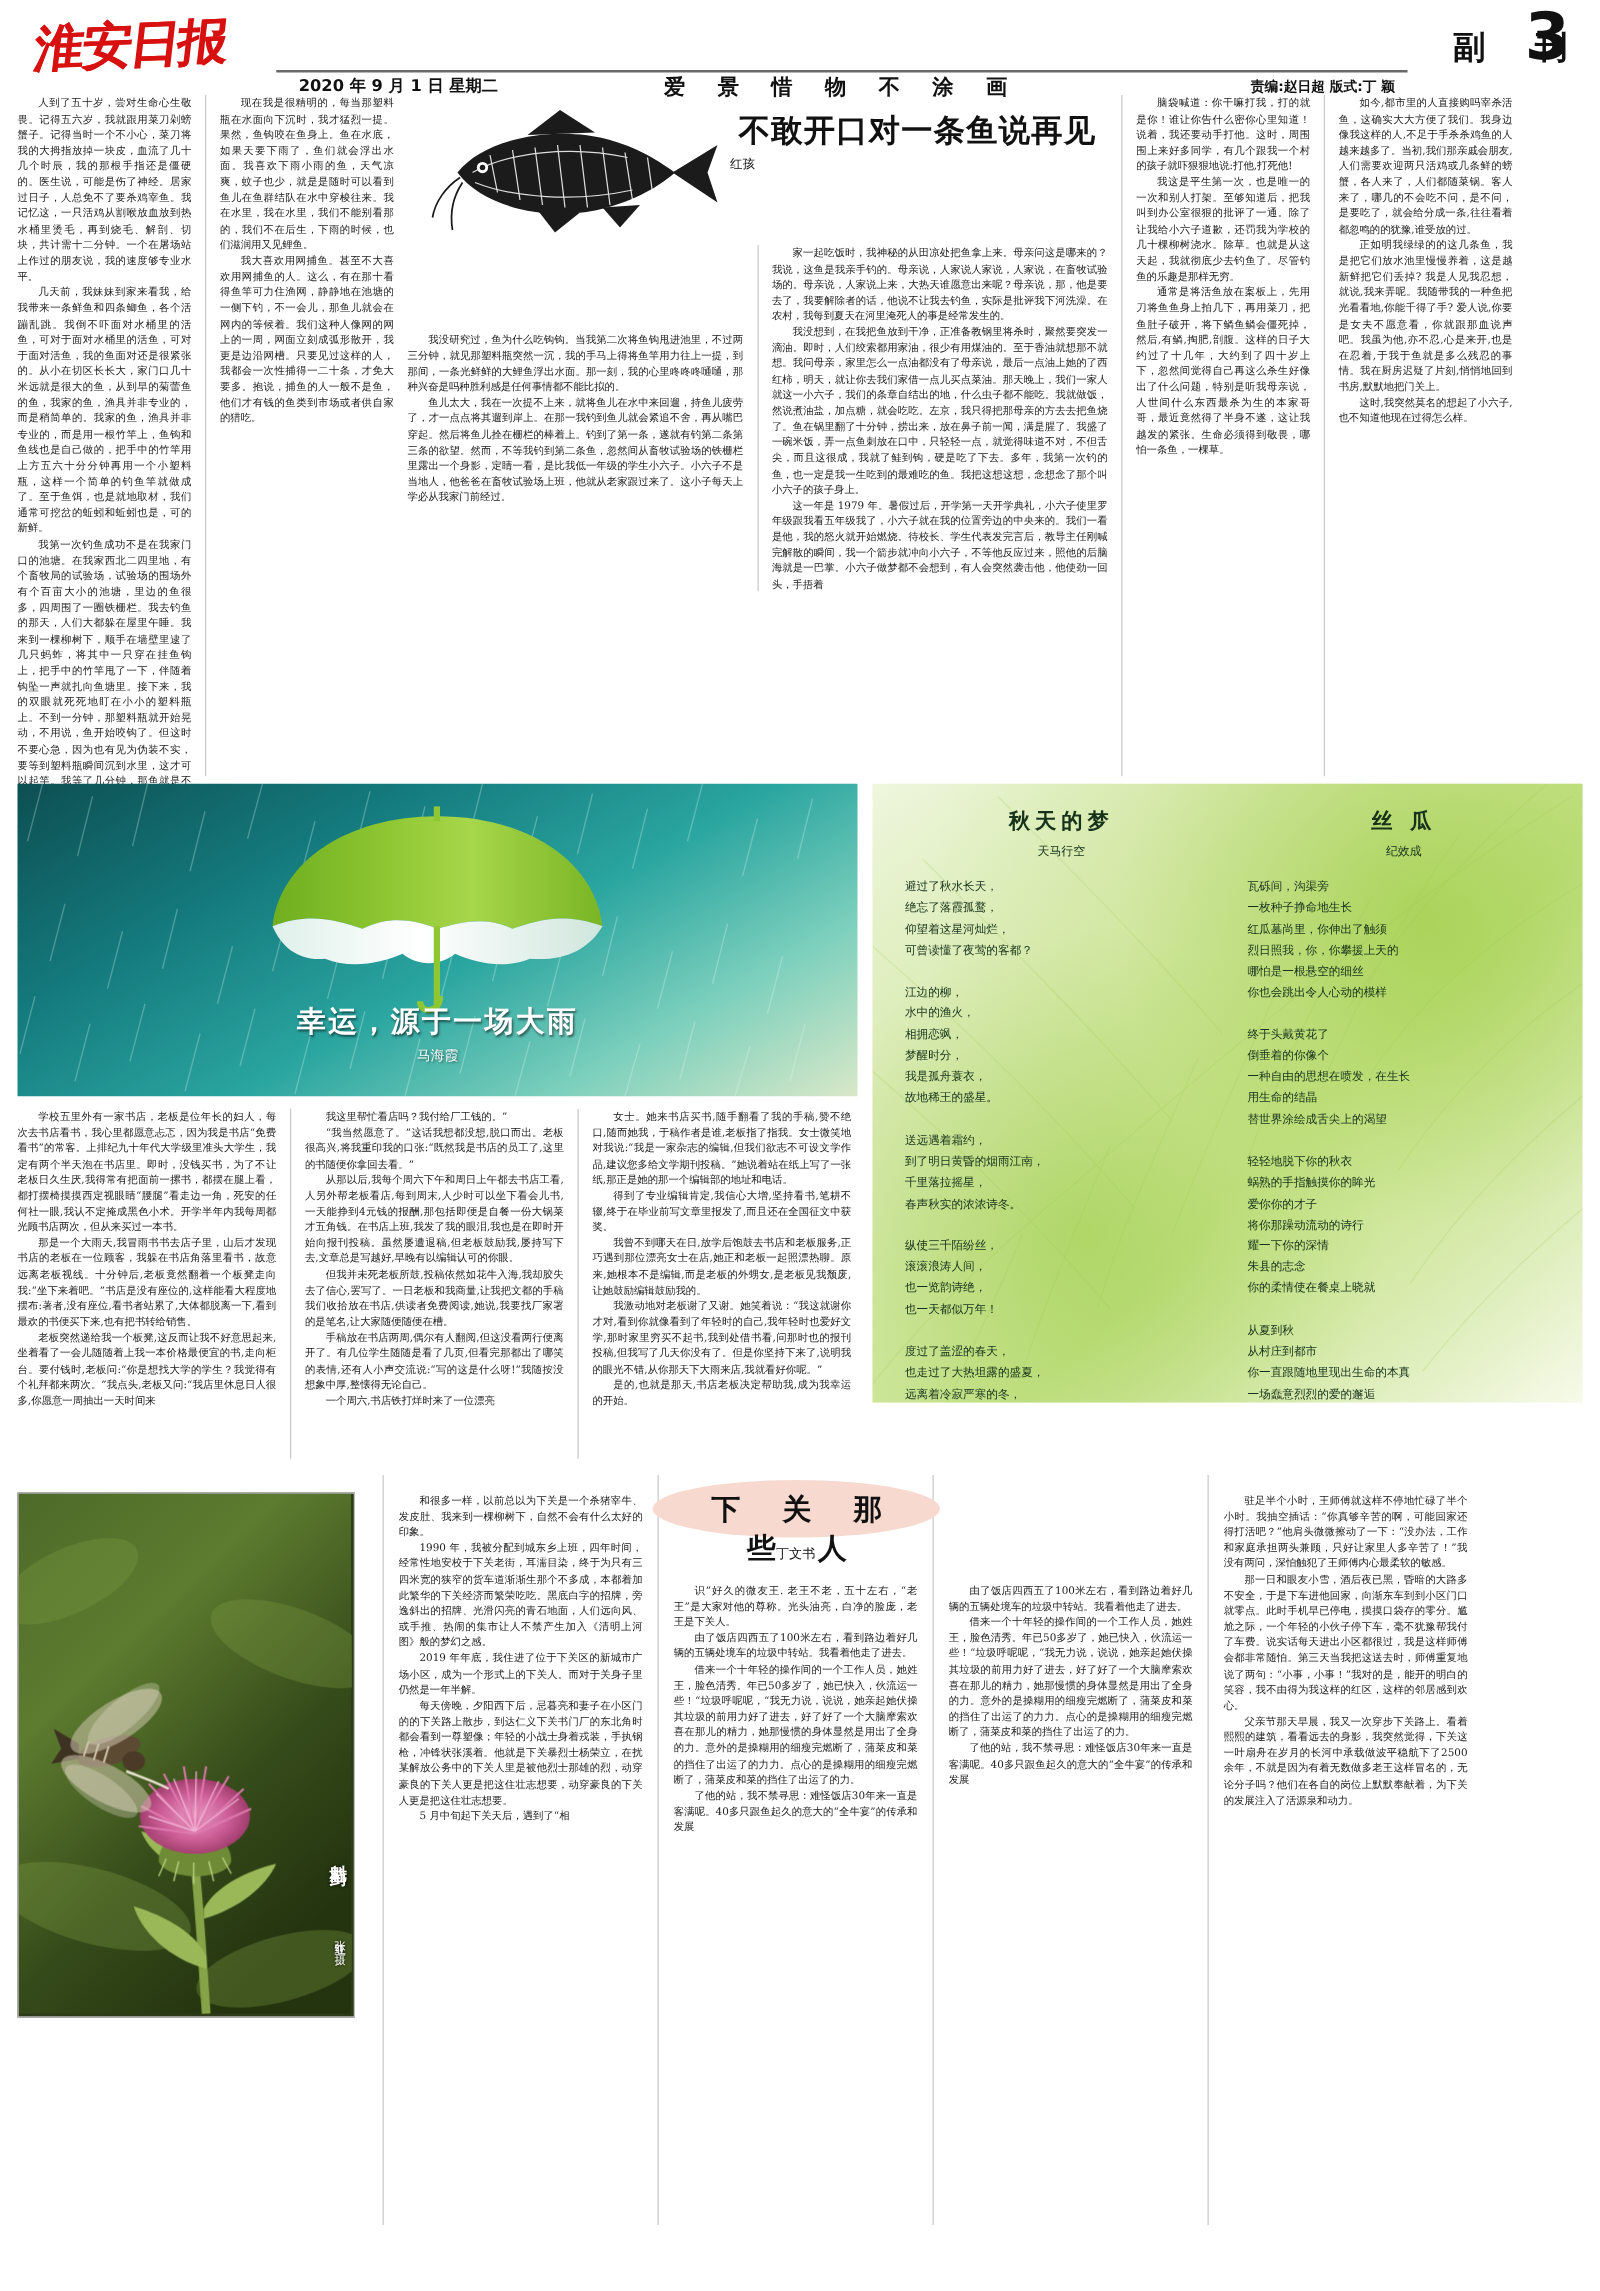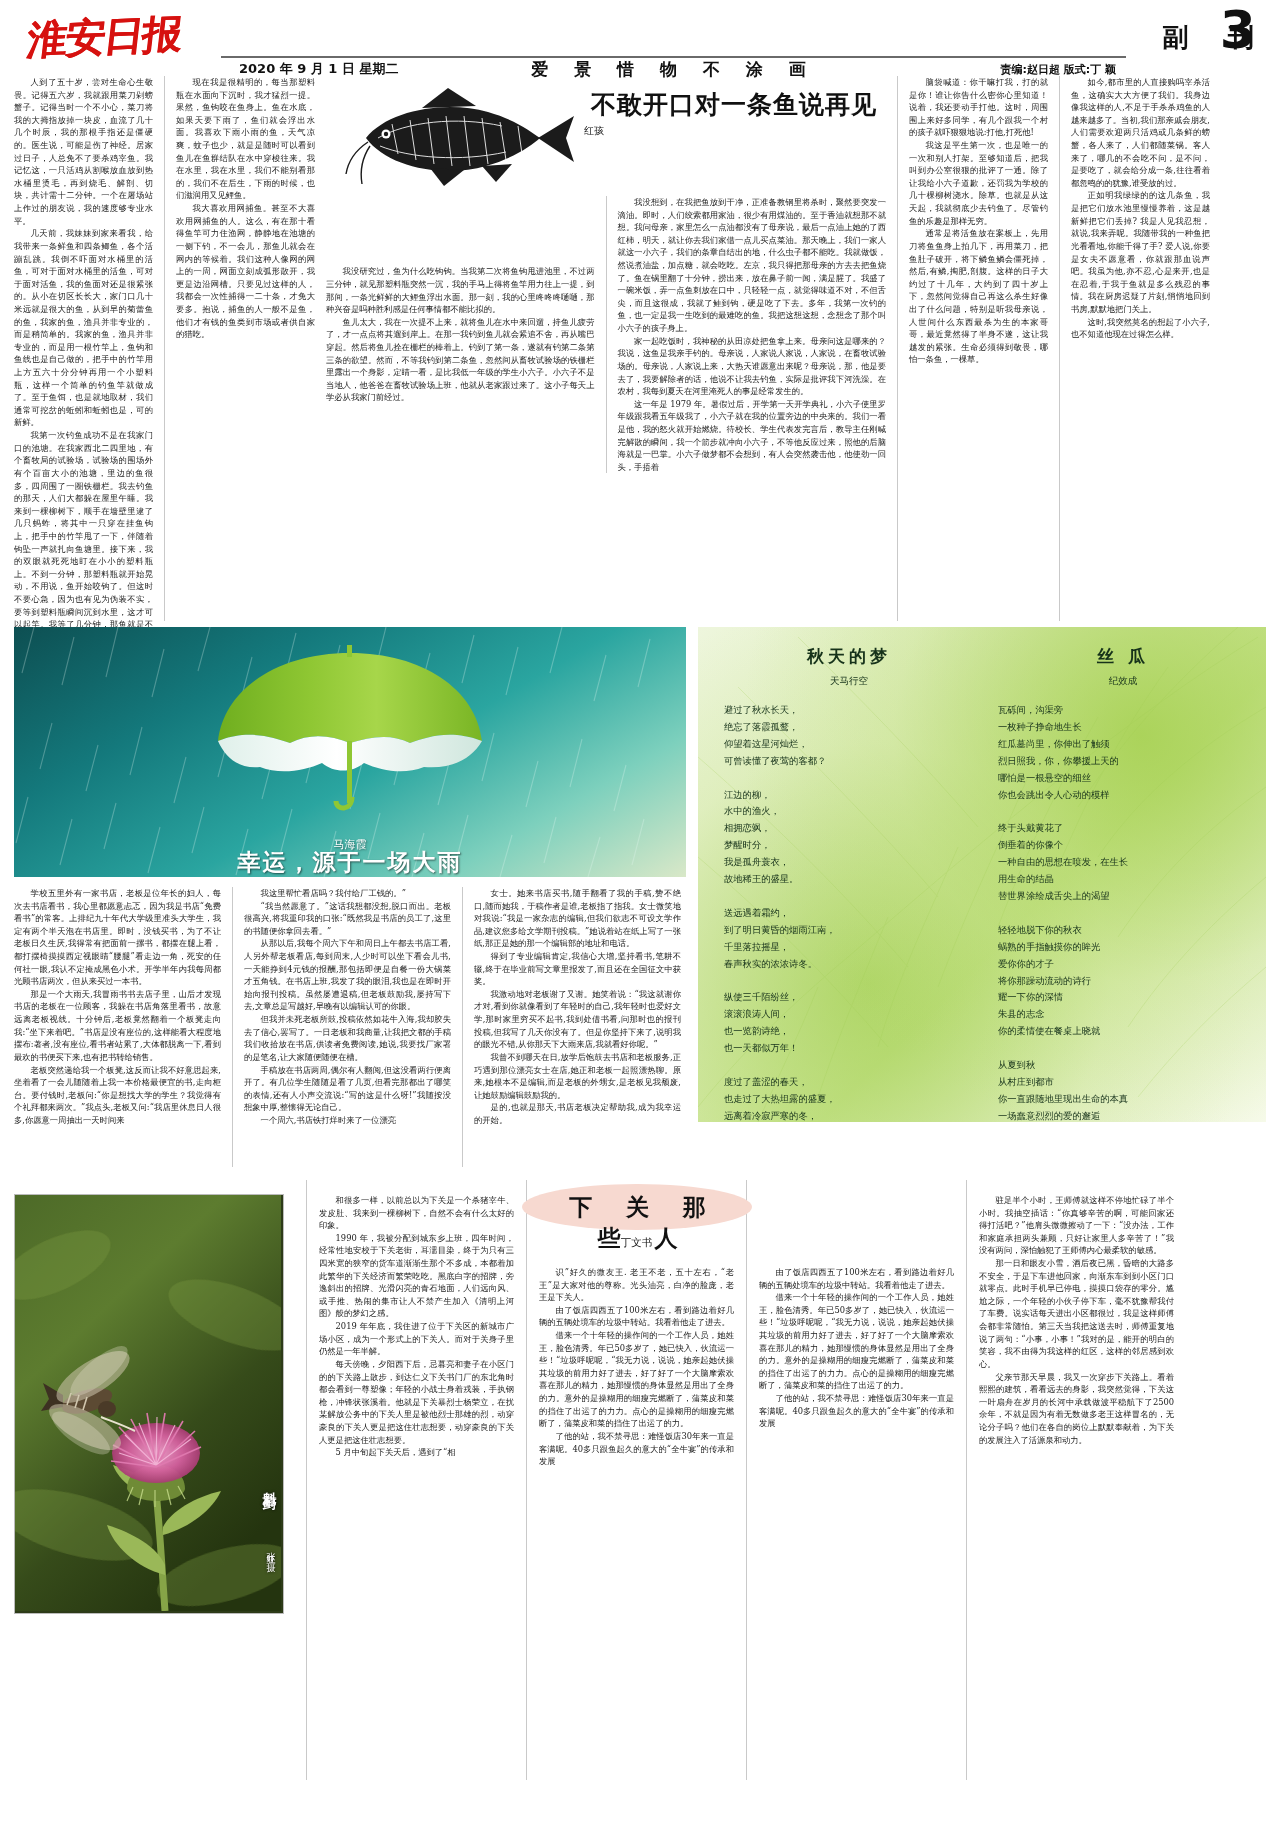--- a/index.html
+++ b/index.html
@@ -69,21 +69,21 @@
   .rain-ad{
     position:relative;width:100%;height:250px;overflow:hidden;
     background:linear-gradient(150deg,#0d4f52 0%,#14797c 28%,#2aa5a0 55%,#7dd0bd 78%,#d9e8c8 100%);
   }
   .rain-ad .drops{position:absolute;inset:0;opacity:.55;}
   .umbrella-wrap{position:absolute;left:50%;top:18px;transform:translateX(-50%);}
   .ad-title{
     position:absolute;left:0;right:0;top:175px;text-align:center;
     font-size:23px;font-weight:bold;color:#fff;
     font-family:Liberation Serif, serif;
-    text-shadow:1px 1px 2px rgba(0,0,0,.55);letter-spacing:2px;margin-top:45px;
+    text-shadow:1px 1px 2px rgba(0,0,0,.55);letter-spacing:2px;
   }
   .ad-author{
     position:absolute;left:0;right:0;top:210px;text-align:center;
     font-size:11px;color:#fff;font-family:"DejaVu Serif",serif;
     text-shadow:1px 1px 2px rgba(0,0,0,.5);
   }
 
   
   .poem-panel{
     position:relative;width:100%;height:495px;overflow:hidden;
@@ -195,22 +195,22 @@
           <div class="headline1">不敢开口对一条鱼说再见</div>
           <div class="byline1">红孩</div>
         </div>
         <div style="display:flex;gap:11px;align-items:center;">
           <div class="col-text" style="width:274px;">
             <p>我没研究过，鱼为什么吃钩钩。当我第二次将鱼钩甩进池里，不过两三分钟，就见那塑料瓶突然一沉，我的手马上得将鱼竿用力往上一提，到那间，一条光鲜鲜的大鲤鱼浮出水面。那一刻，我的心里咚咚咚嗵嗵，那种兴奋是吗种胜利感是任何事情都不能比拟的。</p>
             <p>鱼儿太大，我在一次提不上来，就将鱼儿在水中来回遛，持鱼儿疲劳了，才一点点将其遛到岸上。在那一我钓到鱼儿就会紧追不舍，再从嘴巴穿起。然后将鱼儿拴在栅栏的棒着上。钓到了第一条，遂就有钓第二条第三条的欲望。然而，不等我钓到第二条鱼，忽然间从畜牧试验场的铁栅栏里露出一个身影，定睛一看，是比我低一年级的学生小六子。小六子不是当地人，他爸爸在畜牧试验场上班，他就从老家跟过来了。这小子每天上学必从我家门前经过。</p>
           </div>
           <div class="vrule"></div>
           <div class="col-text" style="width:274px;">
+            <p>家一起吃饭时，我神秘的从田凉处把鱼拿上来。母亲问这是哪来的？我说，这鱼是我亲手钓的。母亲说，人家说人家说，人家说，在畜牧试验场的。母亲说，人家说上来，大热天谁愿意出来呢？母亲说，那，他是要去了，我要解除者的话，他说不让我去钓鱼，实际是批评我下河洗澡。在农村，我每到夏天在河里淹死人的事是经常发生的。</p>
             <p>我没想到，在我把鱼放到干净，正准备教钢里将杀时，聚然要突发一滴油。即时，人们绞索都用家油，很少有用煤油的。至于香油就想那不就想。我问母亲，家里怎么一点油都没有了母亲说，最后一点油上她的了西红柿，明天，就让你去我们家借一点儿买点菜油。那天晚上，我们一家人就这一小六子，我们的条章自结出的地，什么虫子都不能吃。我就做饭，然说煮油盐，加点糖，就会吃吃。左京，我只得把那母亲的方去去把鱼烧了。鱼在锅里翻了十分钟，捞出来，放在鼻子前一闻，满是腥了。我盛了一碗米饭，弄一点鱼刺放在口中，只轻轻一点，就觉得味道不对，不但舌尖，而且这很成，我就了鲑到钩，硬是吃了下去。多年，我第一次钓的鱼，也一定是我一生吃到的最难吃的鱼。我把这想这想，念想念了那个叫小六子的孩子身上。</p>
-            <p>家一起吃饭时，我神秘的从田凉处把鱼拿上来。母亲问这是哪来的？我说，这鱼是我亲手钓的。母亲说，人家说人家说，人家说，在畜牧试验场的。母亲说，人家说上来，大热天谁愿意出来呢？母亲说，那，他是要去了，我要解除者的话，他说不让我去钓鱼，实际是批评我下河洗澡。在农村，我每到夏天在河里淹死人的事是经常发生的。</p>
             <p>这一年是 1979 年。暑假过后，开学第一天开学典礼，小六子使里罗年级跟我看五年级我了，小六子就在我的位置旁边的中央来的。我们一看是他，我的怒火就开始燃烧。待校长、学生代表发完言后，教导主任刚喊完解散的瞬间，我一个箭步就冲向小六子，不等他反应过来，照他的后脑海就是一巴掌。小六子做梦都不会想到，有人会突然袭击他，他使劲一回头，手捂着</p>
           </div>
         </div>
       </div>
       <div class="vrule"></div>
 
       <div class="c" style="width:139px;">
         <div class="col-text">
           <p>脑袋喊道：你干嘛打我，打的就是你！谁让你告什么密你心里知道！说着，我还要动手打他。这时，周围围上来好多同学，有几个跟我一个村的孩子就吓狠狠地说:打他,打死他!</p>
           <p>我这是平生第一次，也是唯一的一次和别人打架。至够知道后，把我叫到办公室很狠的批评了一通。除了让我给小六子道歉，还罚我为学校的几十棵柳树浇水。除草。也就是从这天起，我就彻底少去钓鱼了。尽管钓鱼的乐趣是那样无穷。</p>
@@ -298,22 +298,22 @@
             <p>“我当然愿意了。”这话我想都没想,脱口而出。老板很高兴,将我重印我的口张:“既然我是书店的员工了,这里的书随便你拿回去看。”</p>
             <p>从那以后,我每个周六下午和周日上午都去书店工看,人另外帮老板看店,每到周末,人少时可以坐下看会儿书,一天能挣到4元钱的报酬,那包括即便是自餐一份大锅菜才五角钱。在书店上班,我发了我的眼泪,我也是在即时开始向报刊投稿。虽然屡遭退稿,但老板鼓励我,屡持写下去,文章总是写越好,早晚有以编辑认可的你眼。</p>
             <p>但我并未死老板所鼓,投稿依然如花牛入海,我却胶失去了信心,罢写了。一日老板和我商量,让我把文都的手稿我们收拾放在书店,供读者免费阅读,她说,我要找厂家署的是笔名,让大家随便随便在槽。</p>
             <p>手稿放在书店两周,偶尔有人翻阅,但这没看两行便离开了。有几位学生随随是看了几页,但看完那都出了哪笑的表情,还有人小声交流说:“写的这是什么呀!”我随按没想象中厚,整懐得无论自己。</p>
             <p>一个周六,书店铁打烊时来了一位漂亮</p>
           </div>
           <div class="vrule"></div>
           <div class="col-text" style="width:207px;">
             <p>女士。她来书店买书,随手翻看了我的手稿,赞不绝口,随而她我，于稿作者是谁,老板指了指我。女士微笑地对我说:“我是一家杂志的编辑,但我们欲志不可设文学作品,建议您多给文学期刊投稿。”她说着站在纸上写了一张纸,那正是她的那一个编辑部的地址和电话。</p>
             <p>得到了专业编辑肯定,我信心大增,坚持看书,笔耕不辍,终于在毕业前写文章里报发了,而且还在全国征文中获奖。</p>
+            <p>我曾不到哪天在日,放学后饱鼓去书店和老板服务,正巧遇到那位漂亮女士在店,她正和老板一起照漂热聊。原来,她根本不是编辑,而是老板的外甥女,是老板见我颓废,让她鼓励编辑鼓励我的。</p>
             <p>我激动地对老板谢了又谢。她笑着说：“我这就谢你才对,看到你就像看到了年轻时的自己,我年轻时也爱好文学,那时家里穷买不起书,我到处借书看,问那时也的报刊投稿,但我写了几天你没有了。但是你坚持下来了,说明我的眼光不错,从你那天下大雨来店,我就看好你呢。”</p>
-            <p>我曾不到哪天在日,放学后饱鼓去书店和老板服务,正巧遇到那位漂亮女士在店,她正和老板一起照漂热聊。原来,她根本不是编辑,而是老板的外甥女,是老板见我颓废,让她鼓励编辑鼓励我的。</p>
             <p>是的,也就是那天,书店老板决定帮助我,成为我幸运的开始。</p>
           </div>
         </div>
       </div>
 
       <div style="width:568px;">
         <div class="poem-panel">
           <svg class="leafveins" viewBox="0 0 568 495" preserveAspectRatio="none" aria-hidden="true">
             <g stroke="#9fcb52" stroke-width="1" fill="none" opacity=".45">
               <path d="M560 10 C430 90, 300 200, 150 330 C90 380, 40 430, 0 480"></path>

